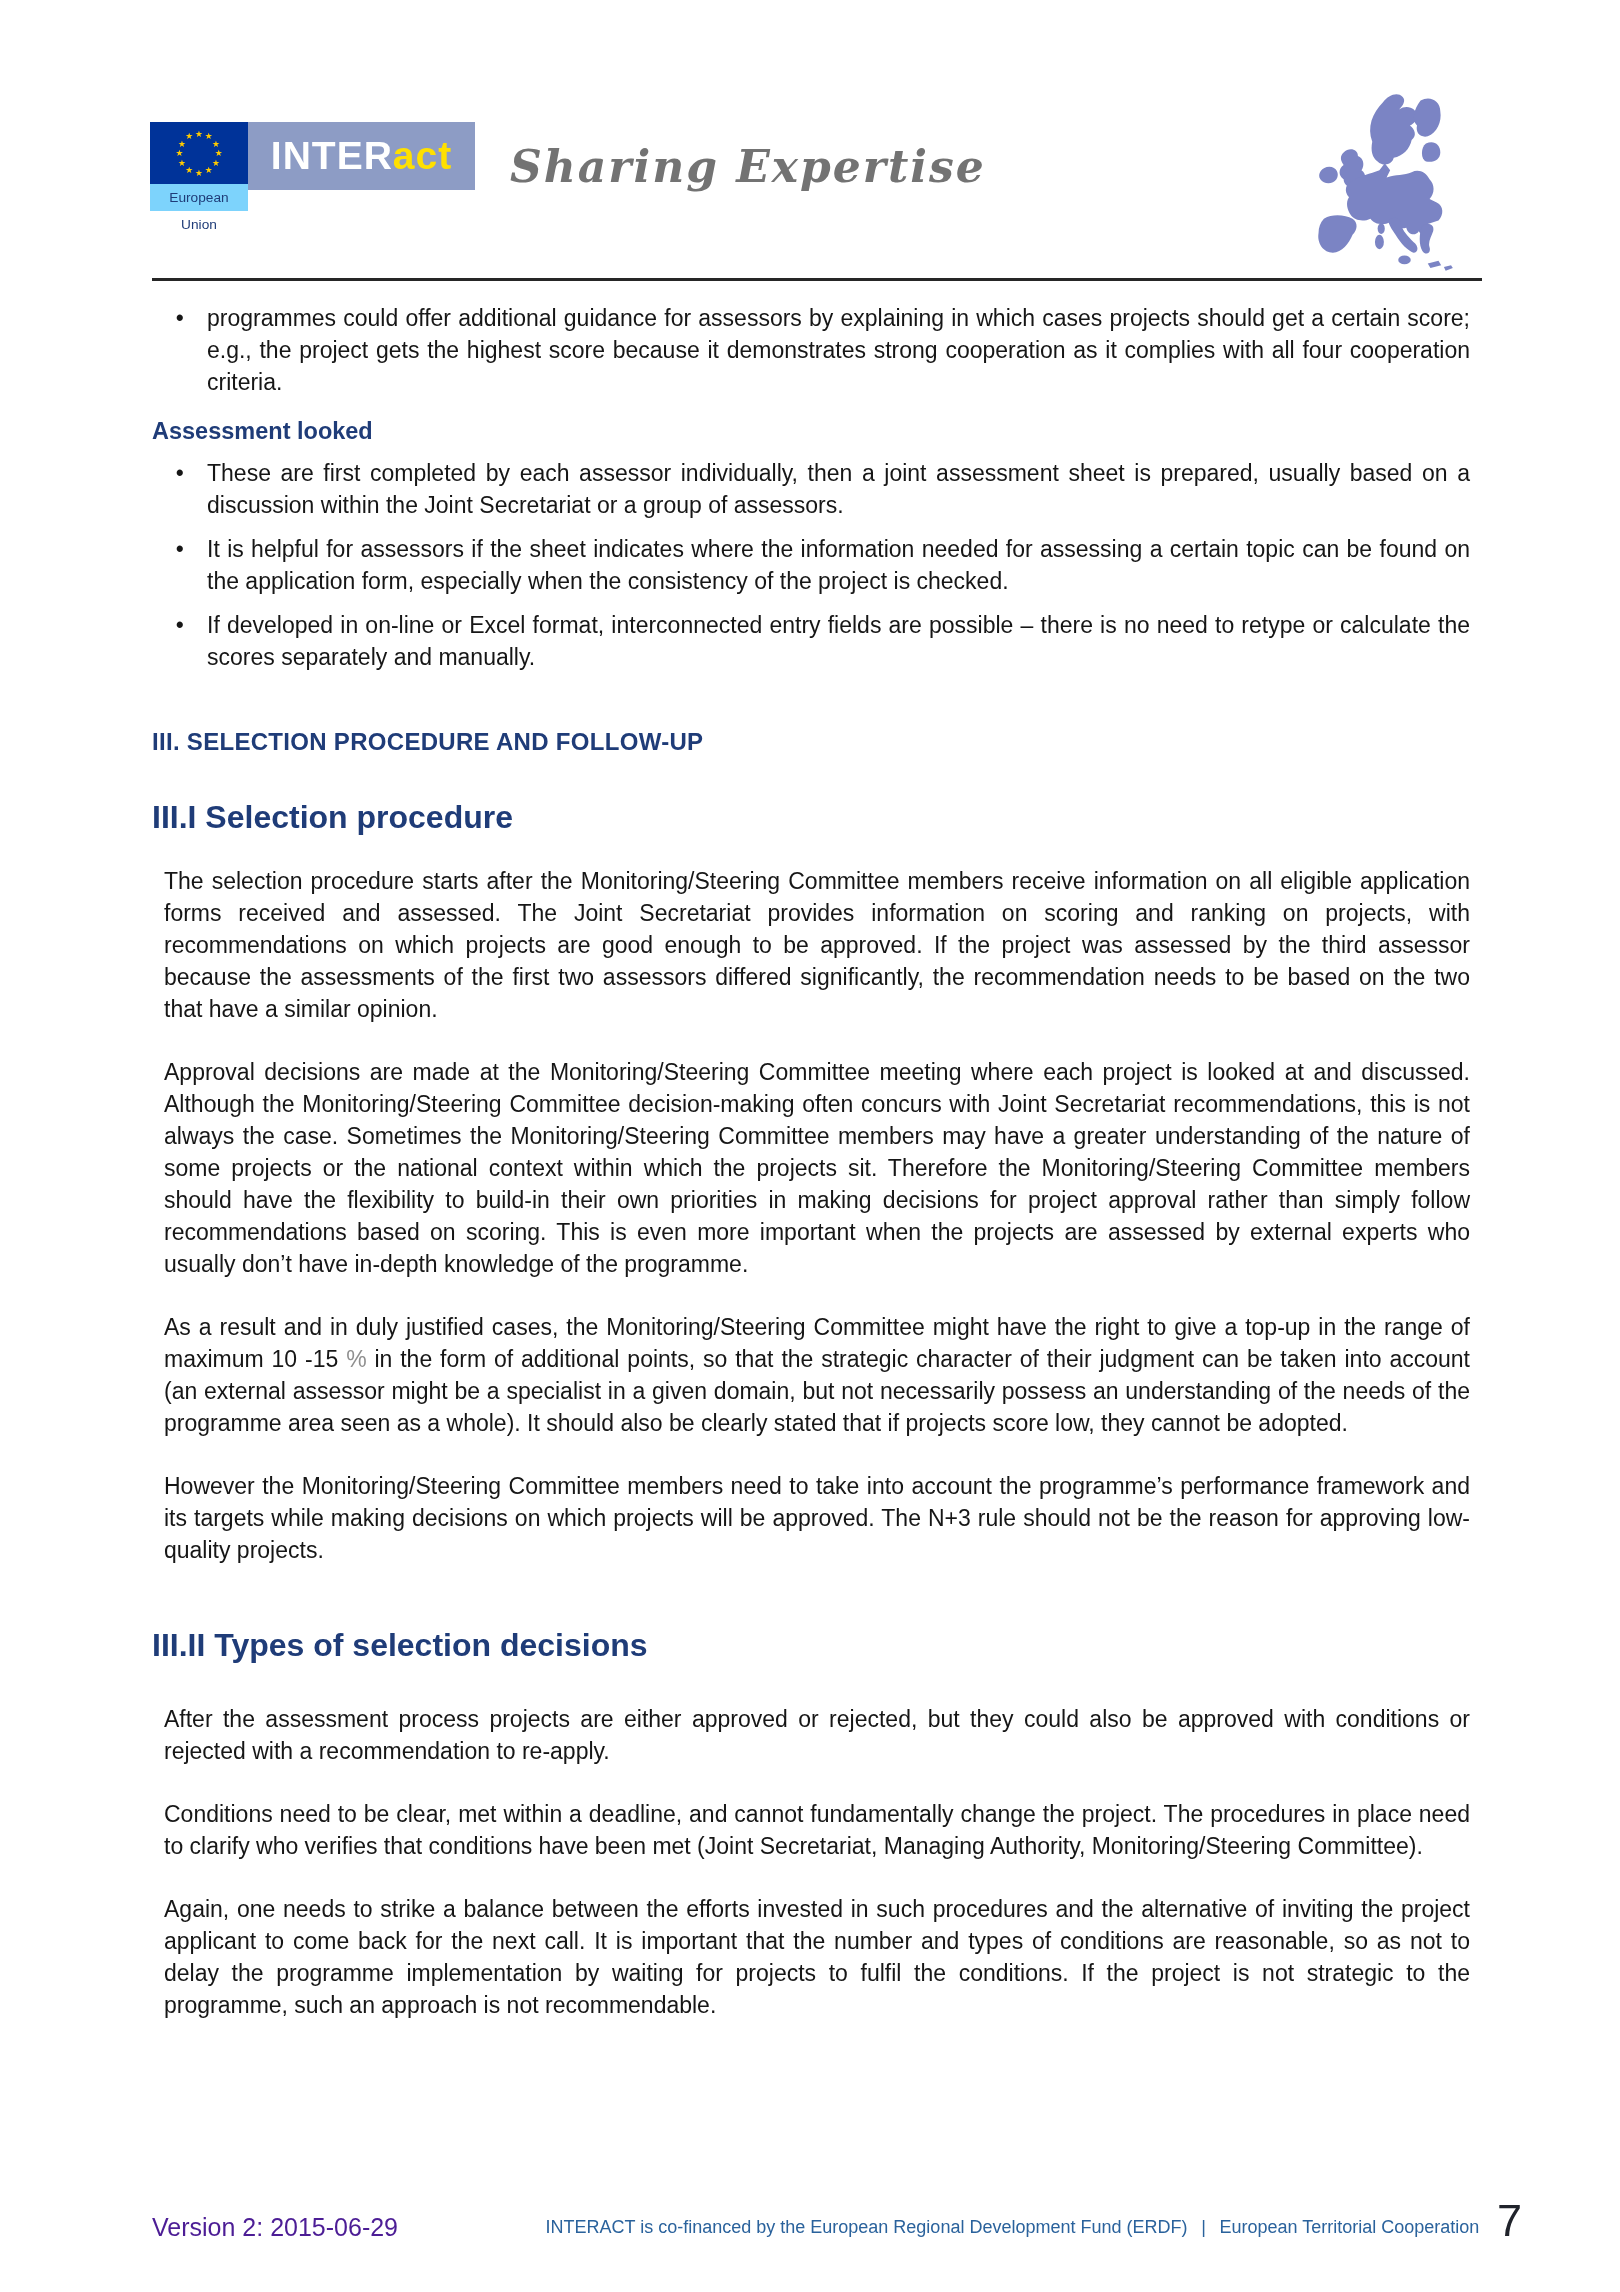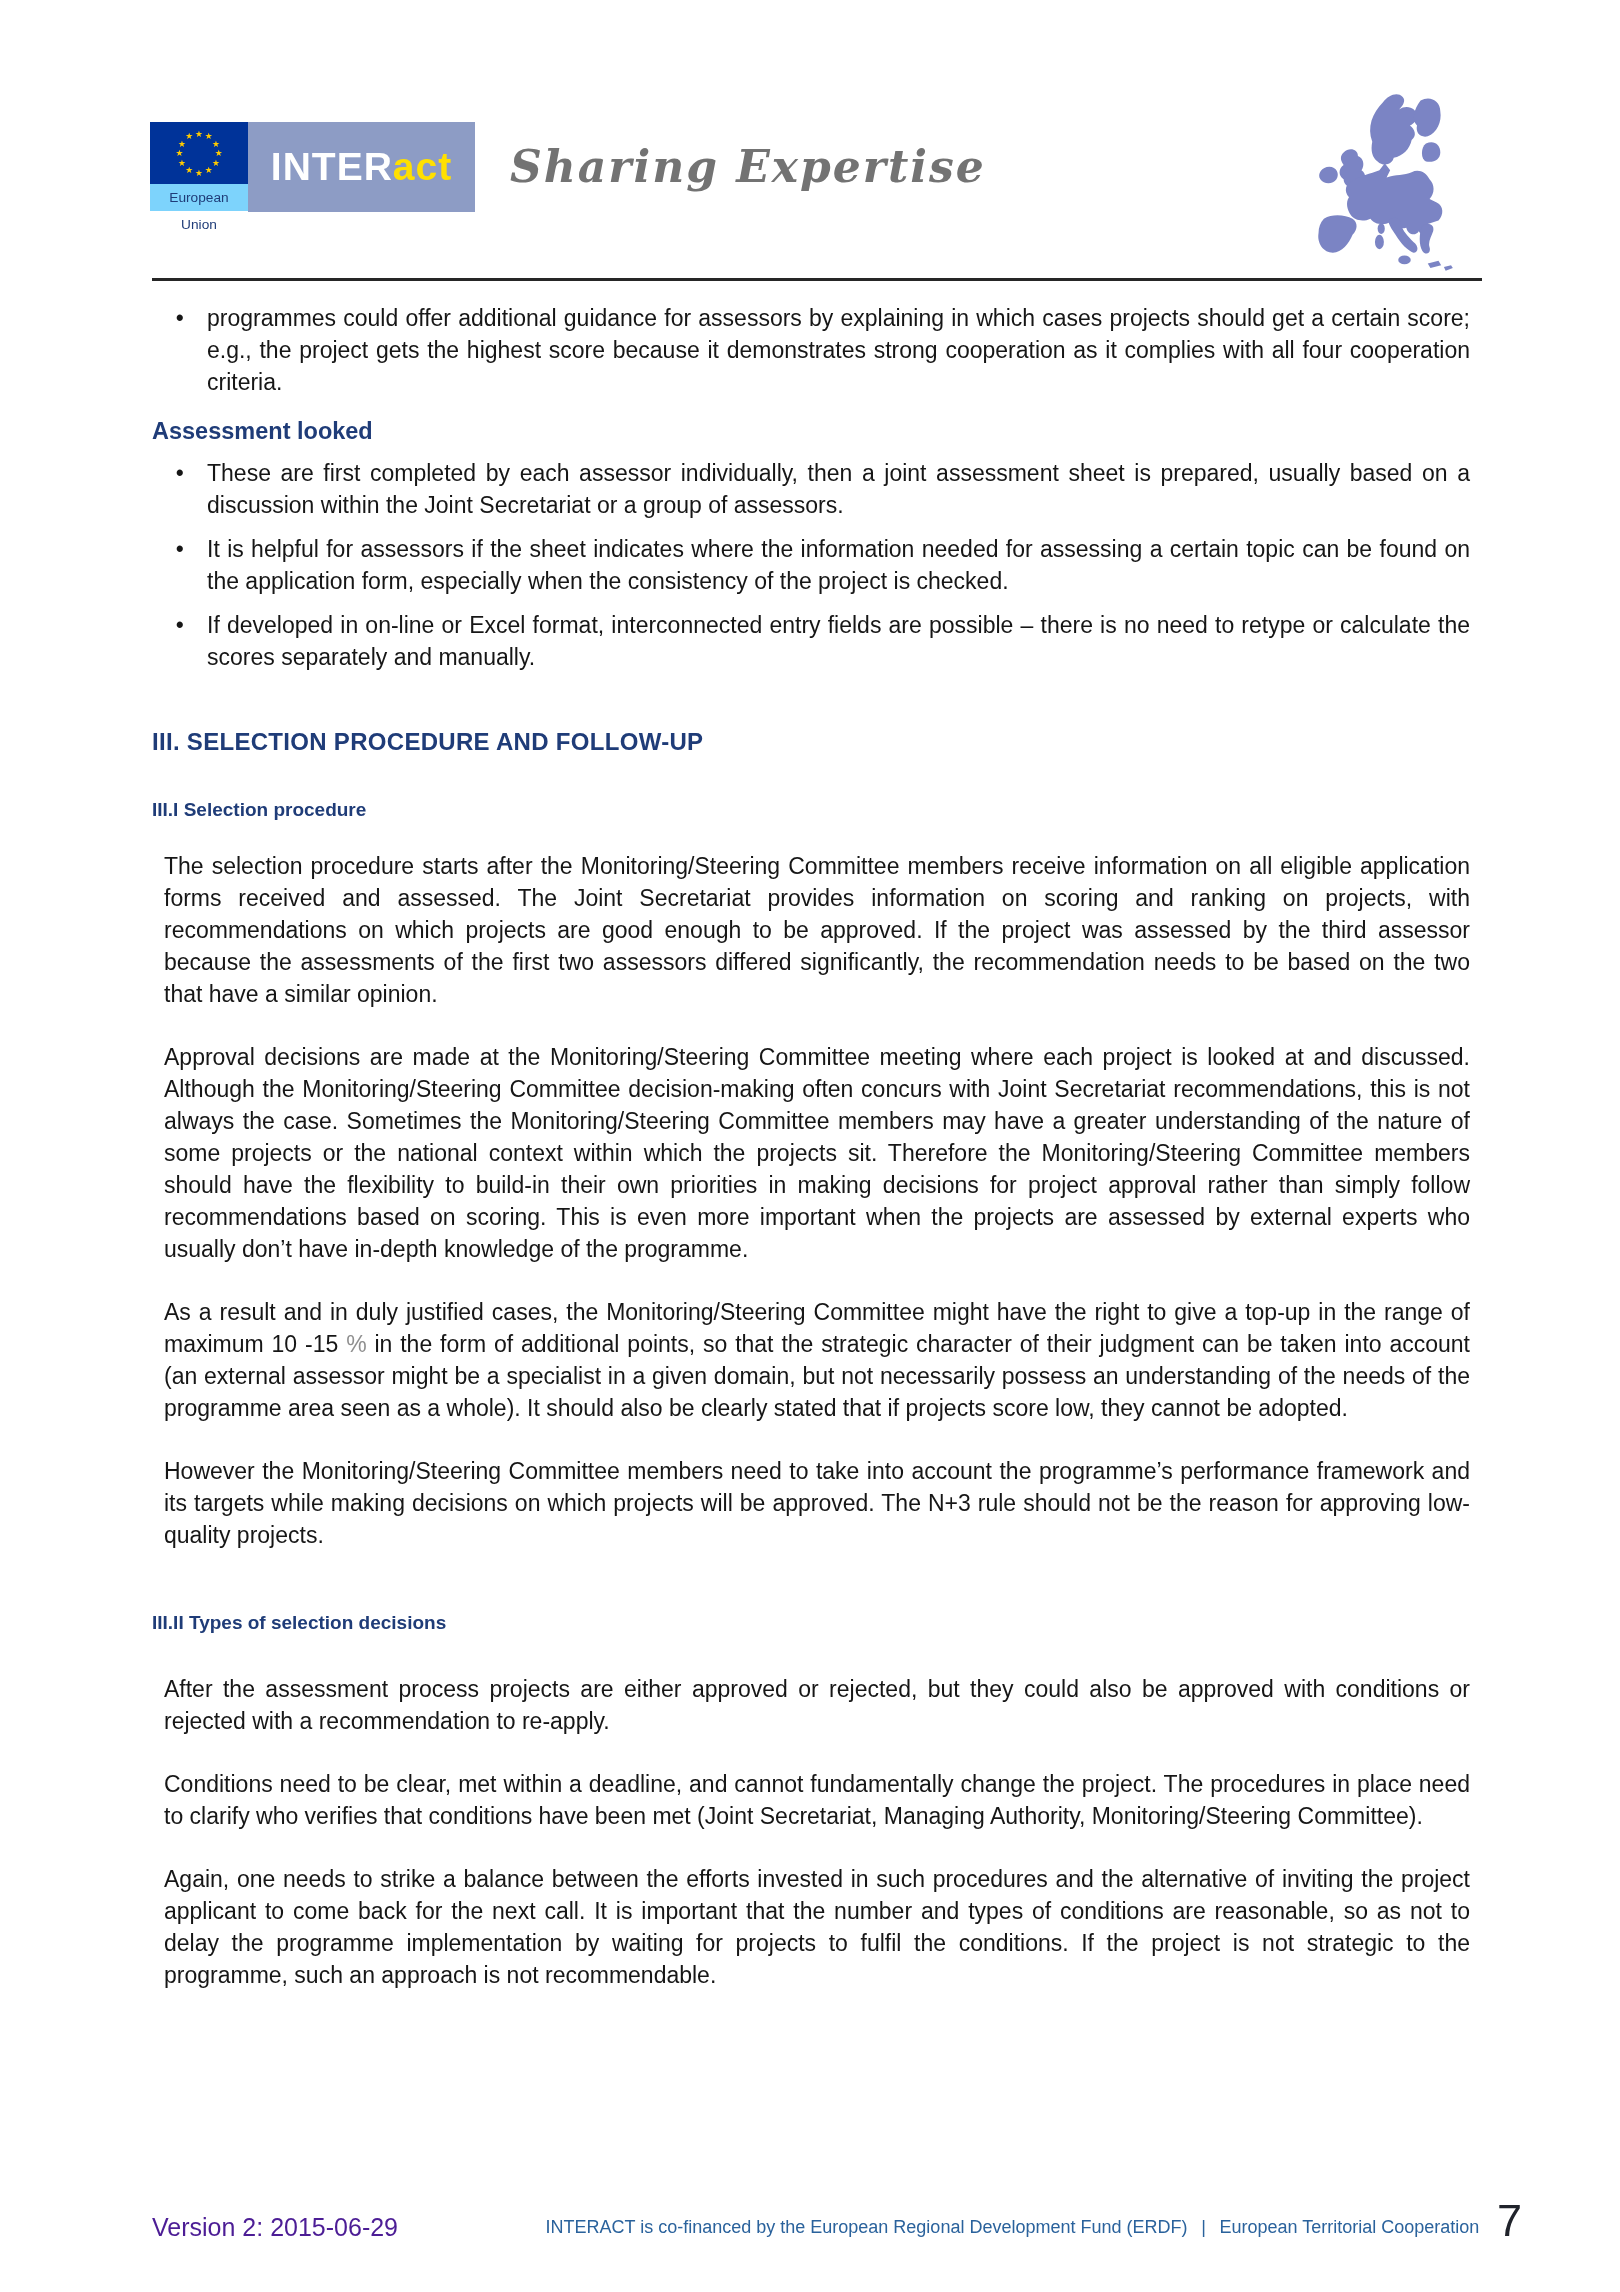--- a/index.html
+++ b/index.html
@@ -9,21 +9,21 @@
   }
 
   
   .logo-flag { position:absolute; left:150px; top:122px; width:98px; height:63px; background:#003399; }
   .logo-flag svg { display:block; width:100%; height:100%; }
   .logo-eu-strip {
     position:absolute; left:150px; top:184px; width:98px; height:27.4px;
     background:#7dd3fc; color:#1f3c78; font-size:13.7px; line-height:27.4px; text-align:center;
   }
   .logo-brand {
-    position:absolute; left:248px; top:122px; width:227px; height:90px; background:#8d9cc5;
+    position:absolute; left:248px; top:122px; width:227px; height:68px; background:#8d9cc5;
     display:flex; align-items:center; justify-content:center;
     font-size:39px; font-weight:bold; letter-spacing:1px;
   }
   .brand-inter { color:#ffffff; }
   .brand-act   { color:#ffe000; }
   .tagline {
     position:absolute; left:510px; top:141px;
     font-family:"DejaVu Serif", serif; font-style:italic; font-weight:bold;
     font-size:44px; letter-spacing:2px; color:#737373;
   }
@@ -32,21 +32,21 @@
   .header-rule { position:absolute; left:152px; top:278px; width:1330px; height:2.9px; background:#262626; }
 
   
   .content { position:absolute; left:152px; top:290px; width:1330px; }
   .content p, .content li { font-size:23px; line-height:32px; text-align:justify; margin:12px; }
   ul.doc-list { margin:0; padding:0; list-style:none; }
   ul.doc-list li { position:relative; padding-left:43px; }
   ul.doc-list li::before { content:"\2022"; position:absolute; left:11.8px; top:0; }
 
   .h1 { color:#1f3c78; font-size:24px; font-weight:bold; margin:55px 0 0 0; letter-spacing:0.3px; }
-  .h2 { color:#1f3c78; font-size:19px; font-weight:bold; margin:43px 0 0 0; }
+  .h2 { color:#1f3c78; font-size:32px; font-weight:bold; margin:43px 0 0 0; }
   .h2b { margin-top:61px; }
   .h3 { color:#1f3c78; font-size:23.5px; font-weight:bold; margin:19.6px 0 0 0; }
 
   .p-first  { margin-top:29px !important; }
   .p-follow { margin-top:31px !important; }
   .p-sub    { margin-top:39px !important; }
   .muted-percent { color:#8f8f8f; }
 
   
   .footer {

